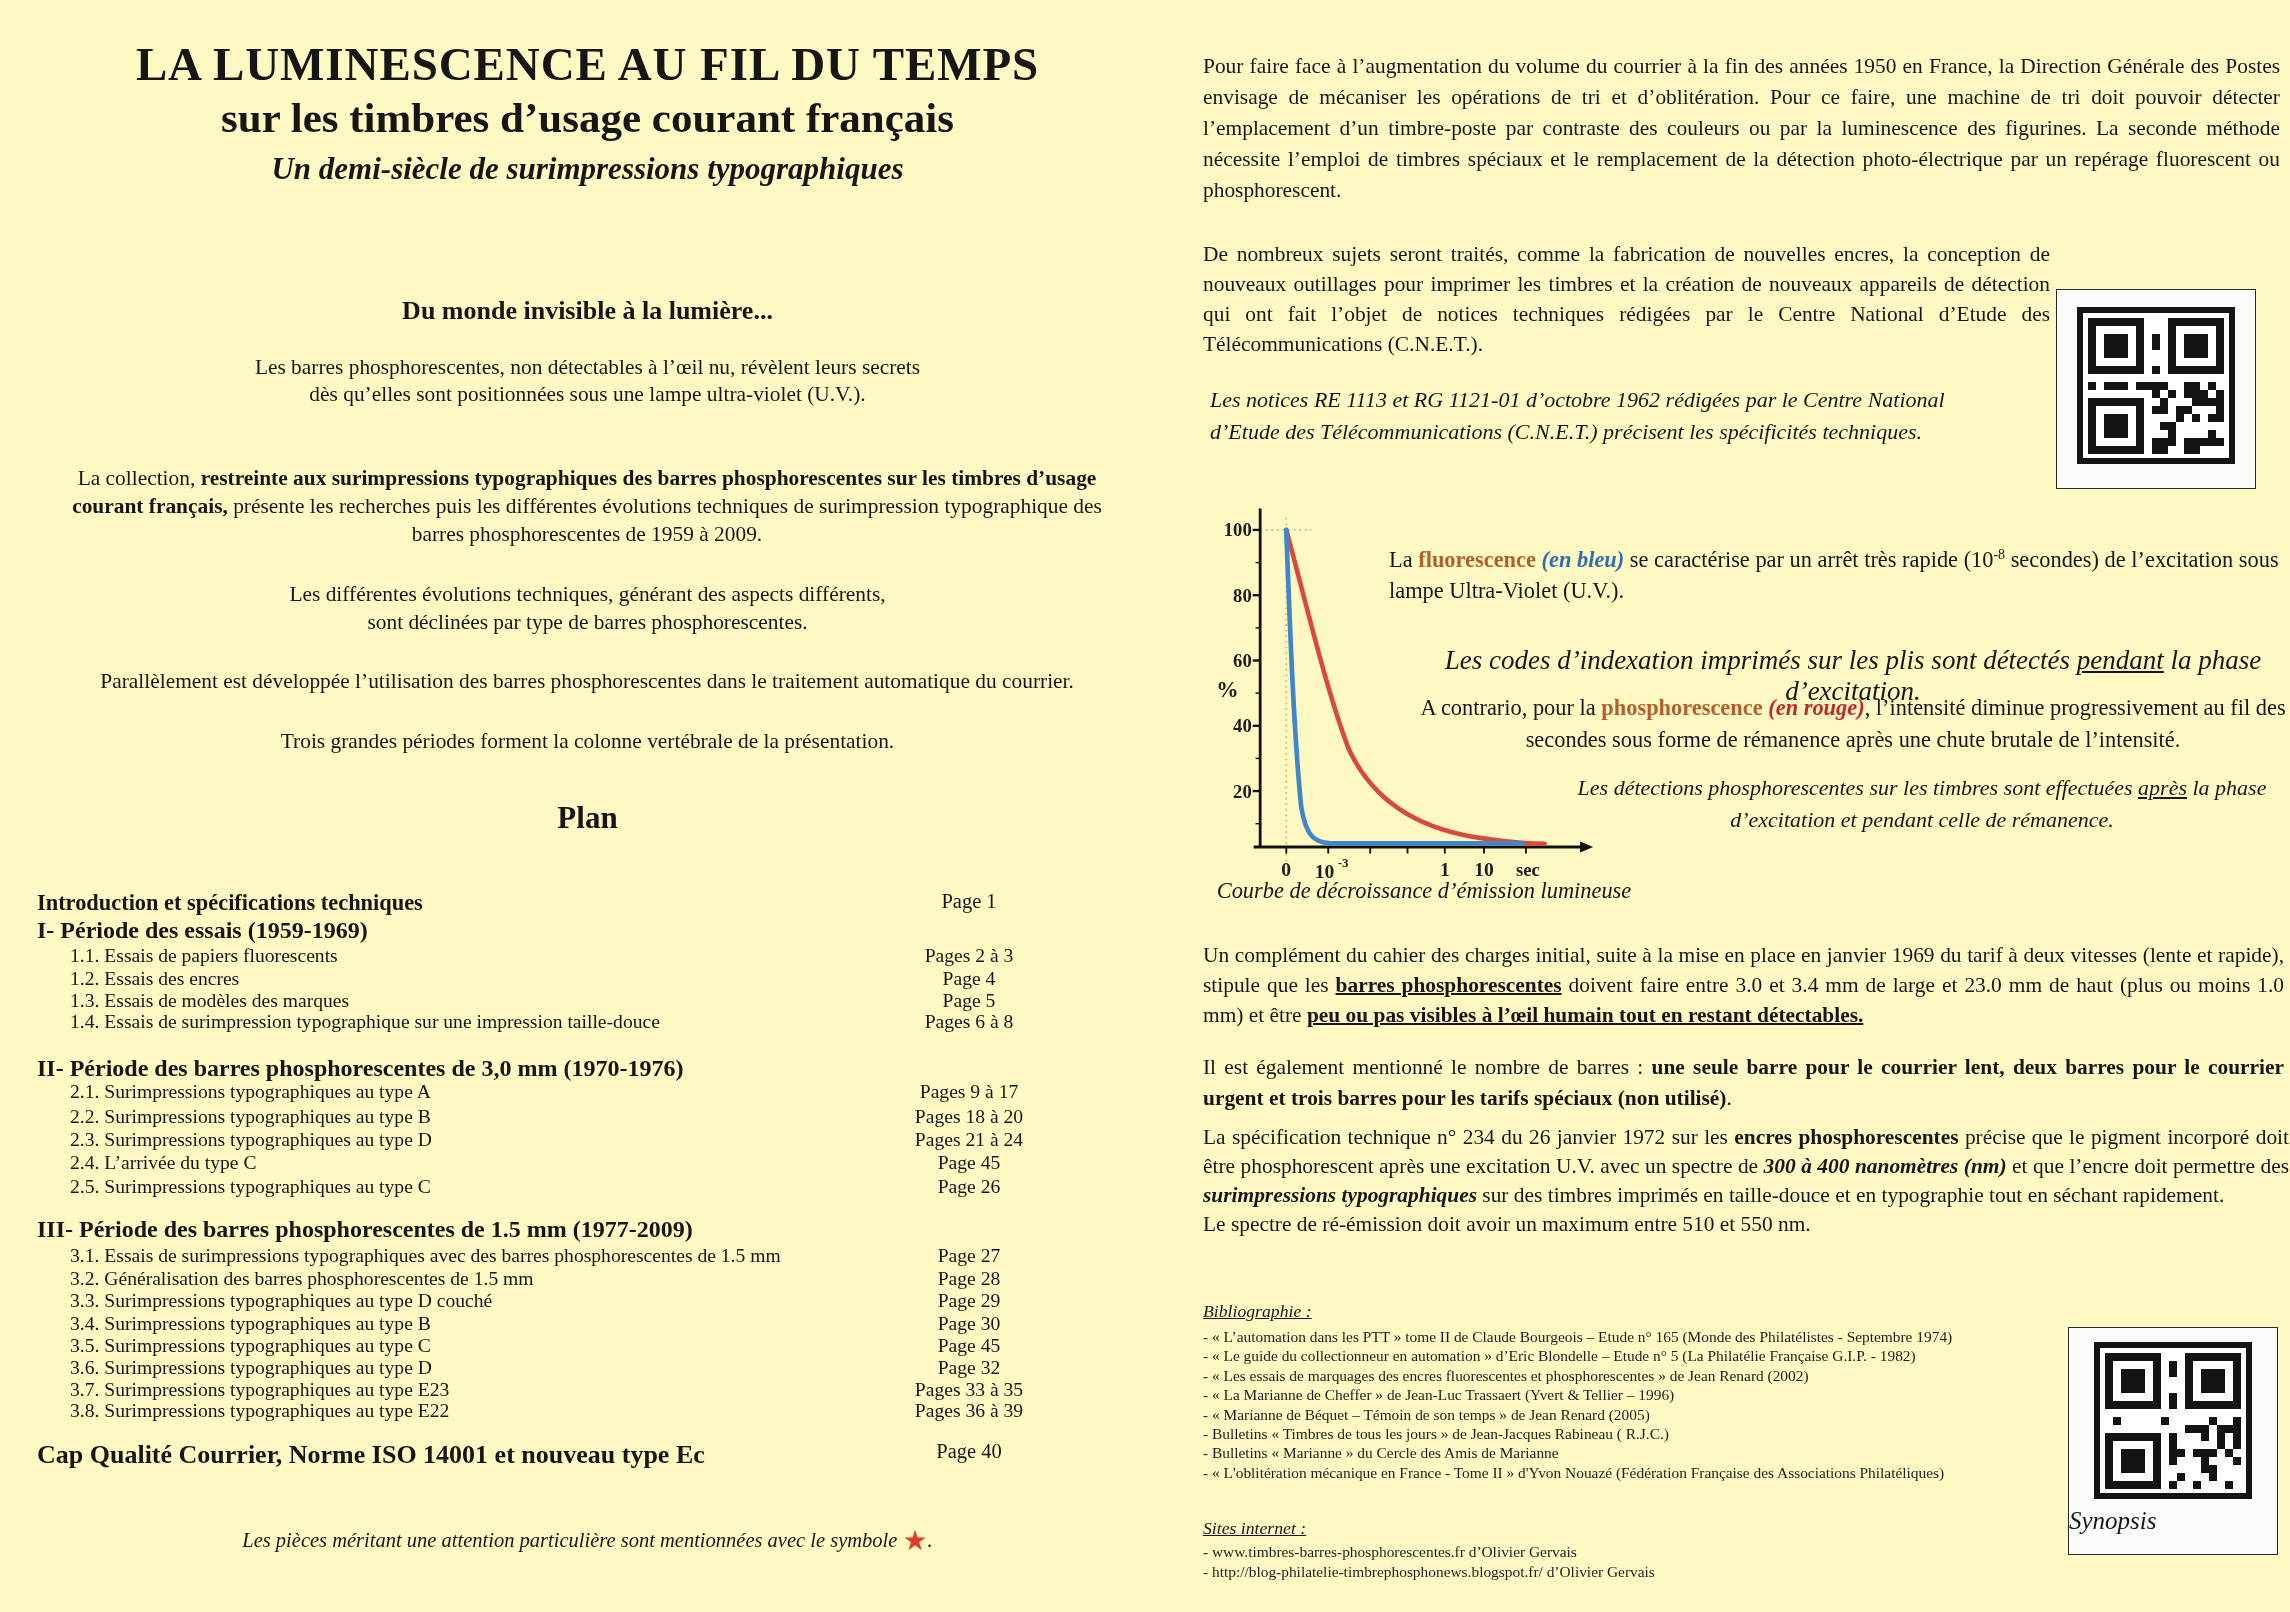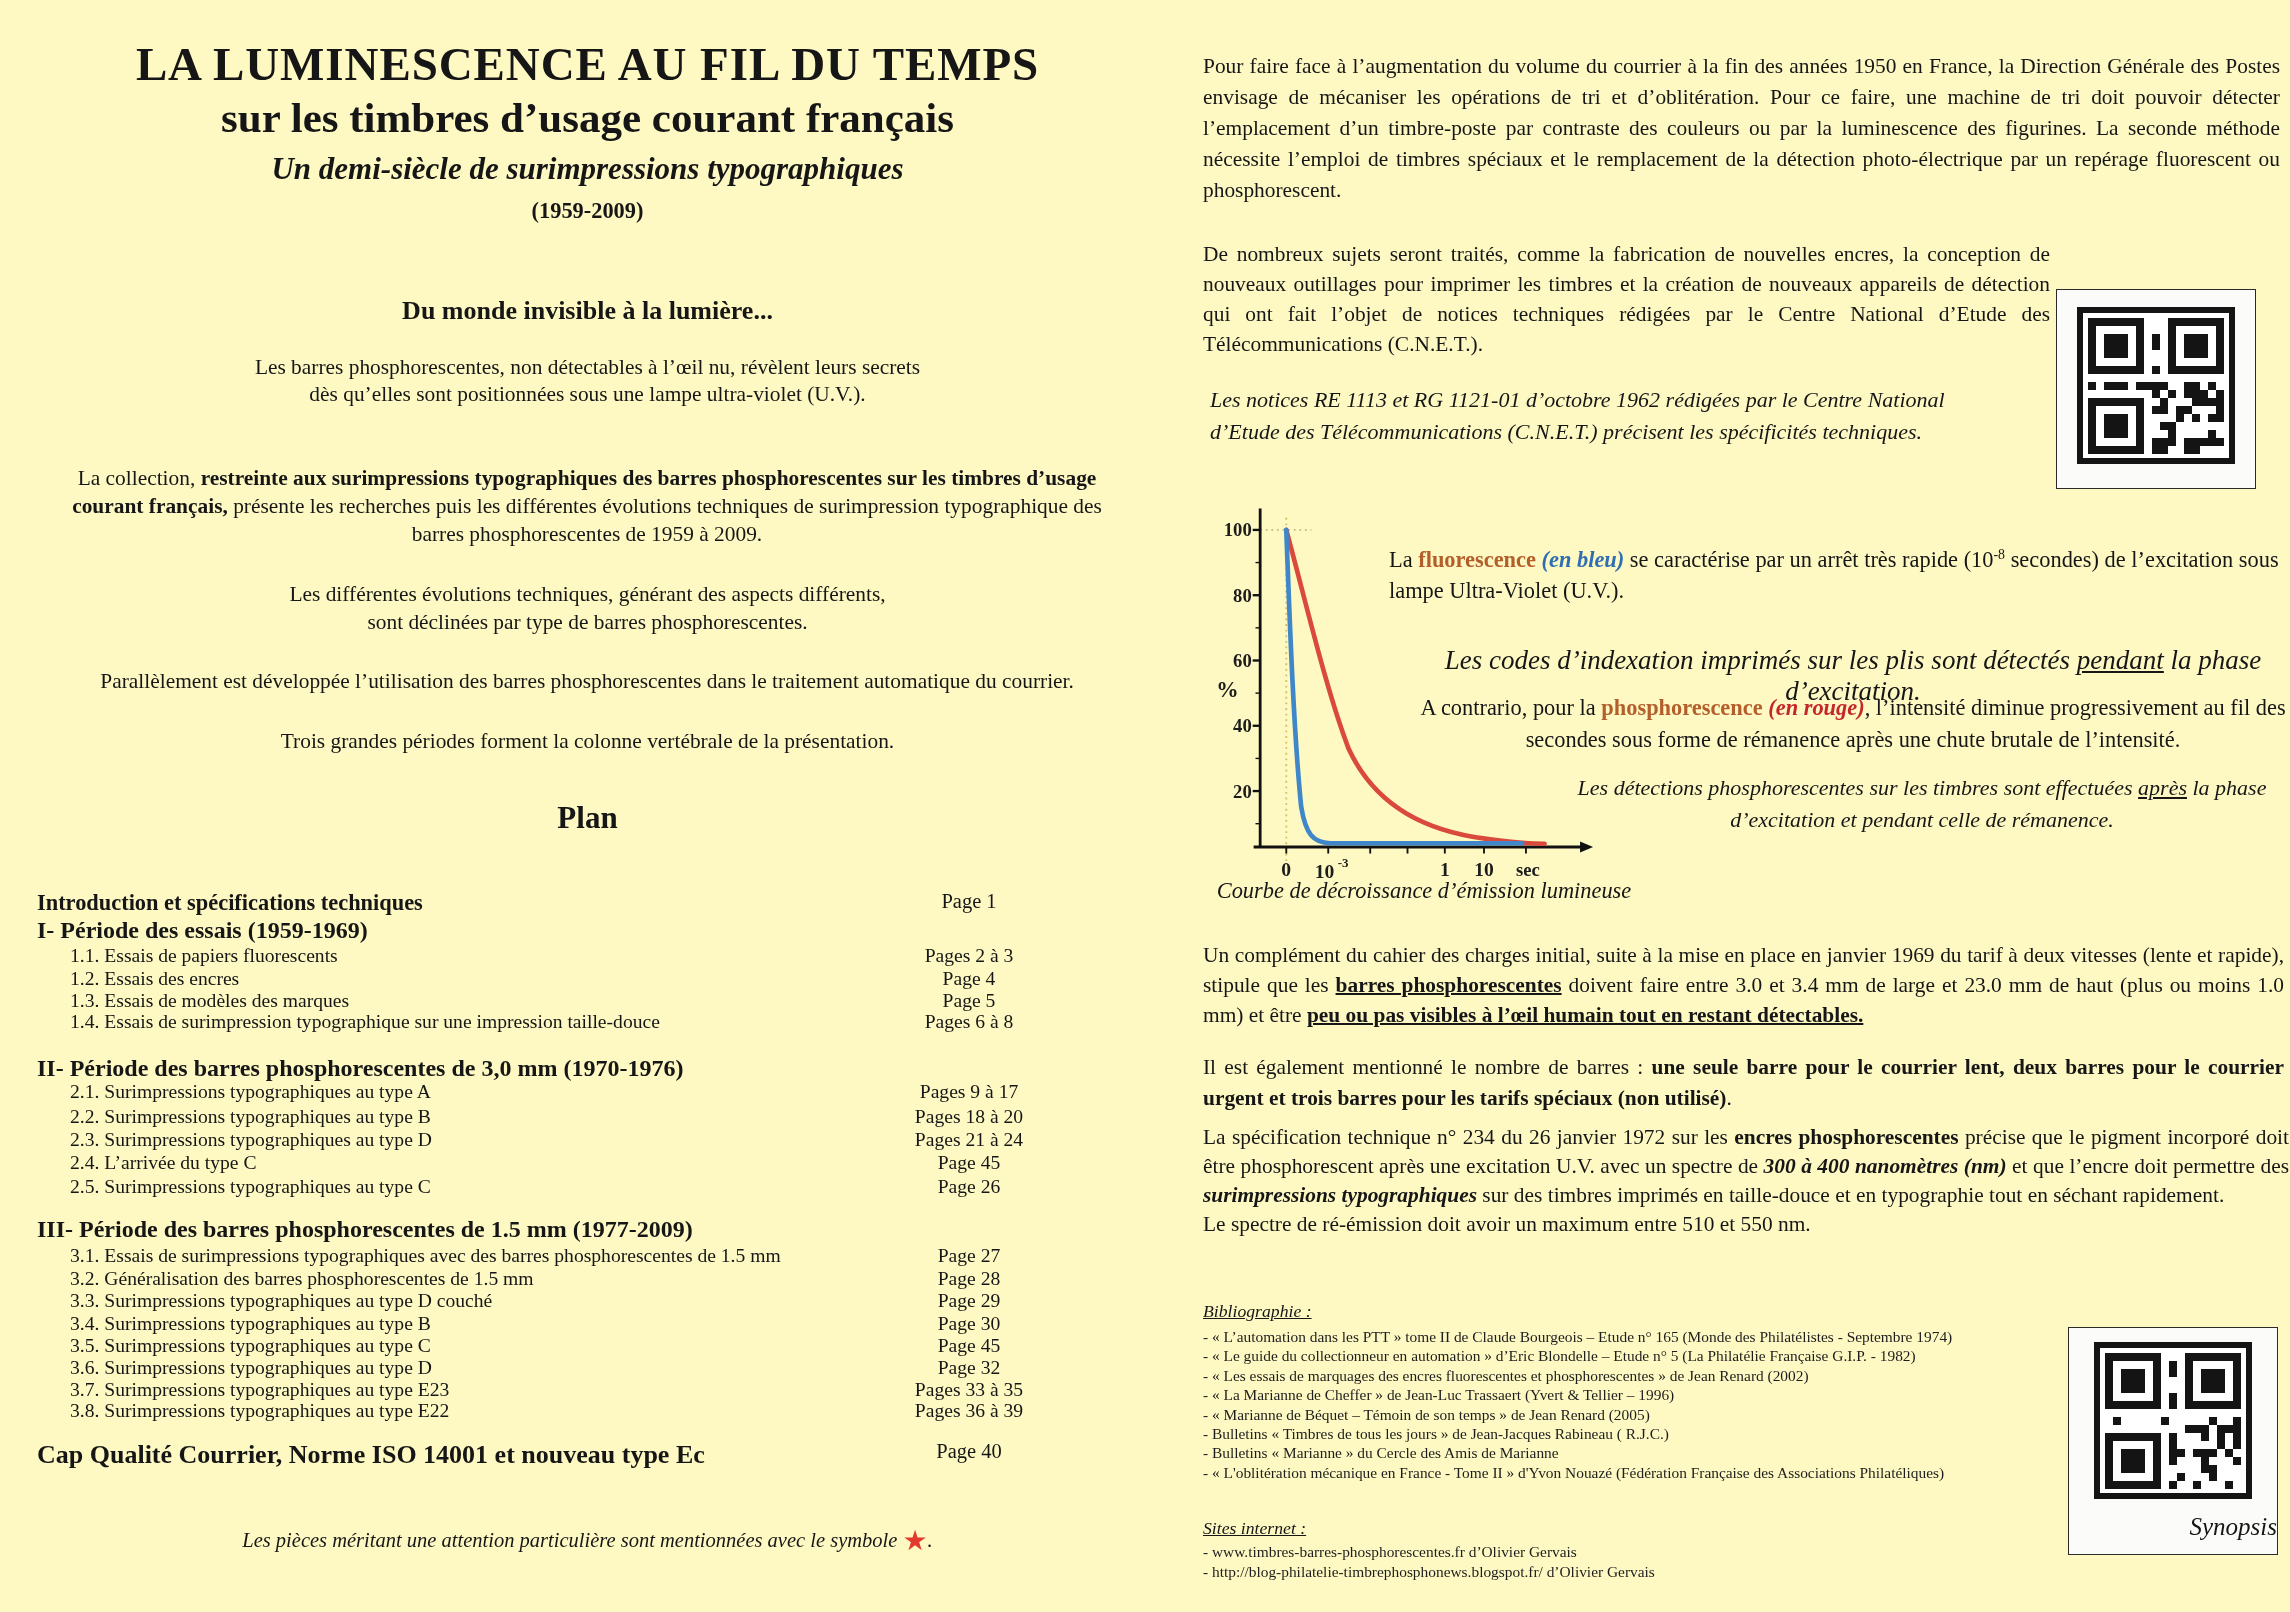--- a/index.html
+++ b/index.html
@@ -42,21 +42,21 @@
   .p2{left:1203px;top:239px;width:1080px;font-size:21.4px;line-height:30px;}
   .p2-float{float:right;width:233px;height:200px;margin-top:37px;}
   .p3{left:1210px;top:384px;width:844px;font-size:22px;line-height:32px;font-style:italic;}
 
   .qr-frame{position:absolute;border:1.9px solid #2a2a2a;background:#fbfcf9;box-sizing:border-box;}
   .qr1{left:2056px;top:289px;width:200px;height:200px;}
   .qr-inner{border:6.5px solid #141414;padding:4.7px;width:136px;height:136px;margin:17px auto 0 auto;background:#fff;}
   .qr-inner svg{display:block;width:136px;height:136px;}
   .qr2{left:2068px;top:1327px;width:210px;height:228px;}
   .qr2 .qr-inner{margin-top:14px;}
-  .synopsis{display:block;text-align:right;font-style:italic;font-size:25px;margin-top:14px;}
+  .synopsis{display:block;text-align:left;font-style:italic;font-size:25px;margin-top:8px;}
 
   .chart{left:1207px;top:499px;}
   .chart-caption{left:1212px;top:878px;width:424px;font-size:22.4px;font-style:italic;text-align:center;}
 
   .fluo{left:1389px;top:539px;width:897px;font-size:22.4px;line-height:31px;}
   .accent{color:#b45f2b;font-weight:bold;}
   .enbleu{color:#2f6eb3;font-weight:bold;font-style:italic;}
   .enrouge{color:#c4272b;font-weight:bold;font-style:italic;}
   .sup{font-size:0.62em;vertical-align:super;}
   .codes{left:1417px;top:645px;width:872px;font-size:27px;font-style:italic;text-align:center;}
@@ -78,21 +78,20 @@
   .chart svg text{font-family:"Liberation Serif","DejaVu Serif",serif;fill:#1c1c1c;font-weight:bold;}
 </style>
 </head>
 <body>
 
 <div class="page">
 
   <div class="abs ctr title1">LA LUMINESCENCE AU FIL DU TEMPS</div>
   <div class="abs ctr title2">sur les timbres d’usage courant français</div>
   <div class="abs ctr subtitle">Un demi-siècle de surimpressions typographiques</div>
-  <div class="abs ctr years">(1959-2009)</div>
 
   <div class="abs ctr invisible-h">Du monde invisible à la lumière...</div>
 
   <div class="abs ctr intro">
     <span>Les barres phosphorescentes, non détectables à l’œil nu, révèlent leurs secrets</span><br>
     <span>dès qu’elles sont positionnées sous une lampe ultra-violet (U.V.).</span>
   </div>
 
   <div class="abs ctr collection">
     <span>La collection, </span><b>restreinte aux surimpressions typographiques des barres phosphorescentes sur les timbres d’usage courant français,</b><span> présente les recherches puis les différentes évolutions techniques de surimpression typographique des barres phosphorescentes de 1959 à 2009.</span>

